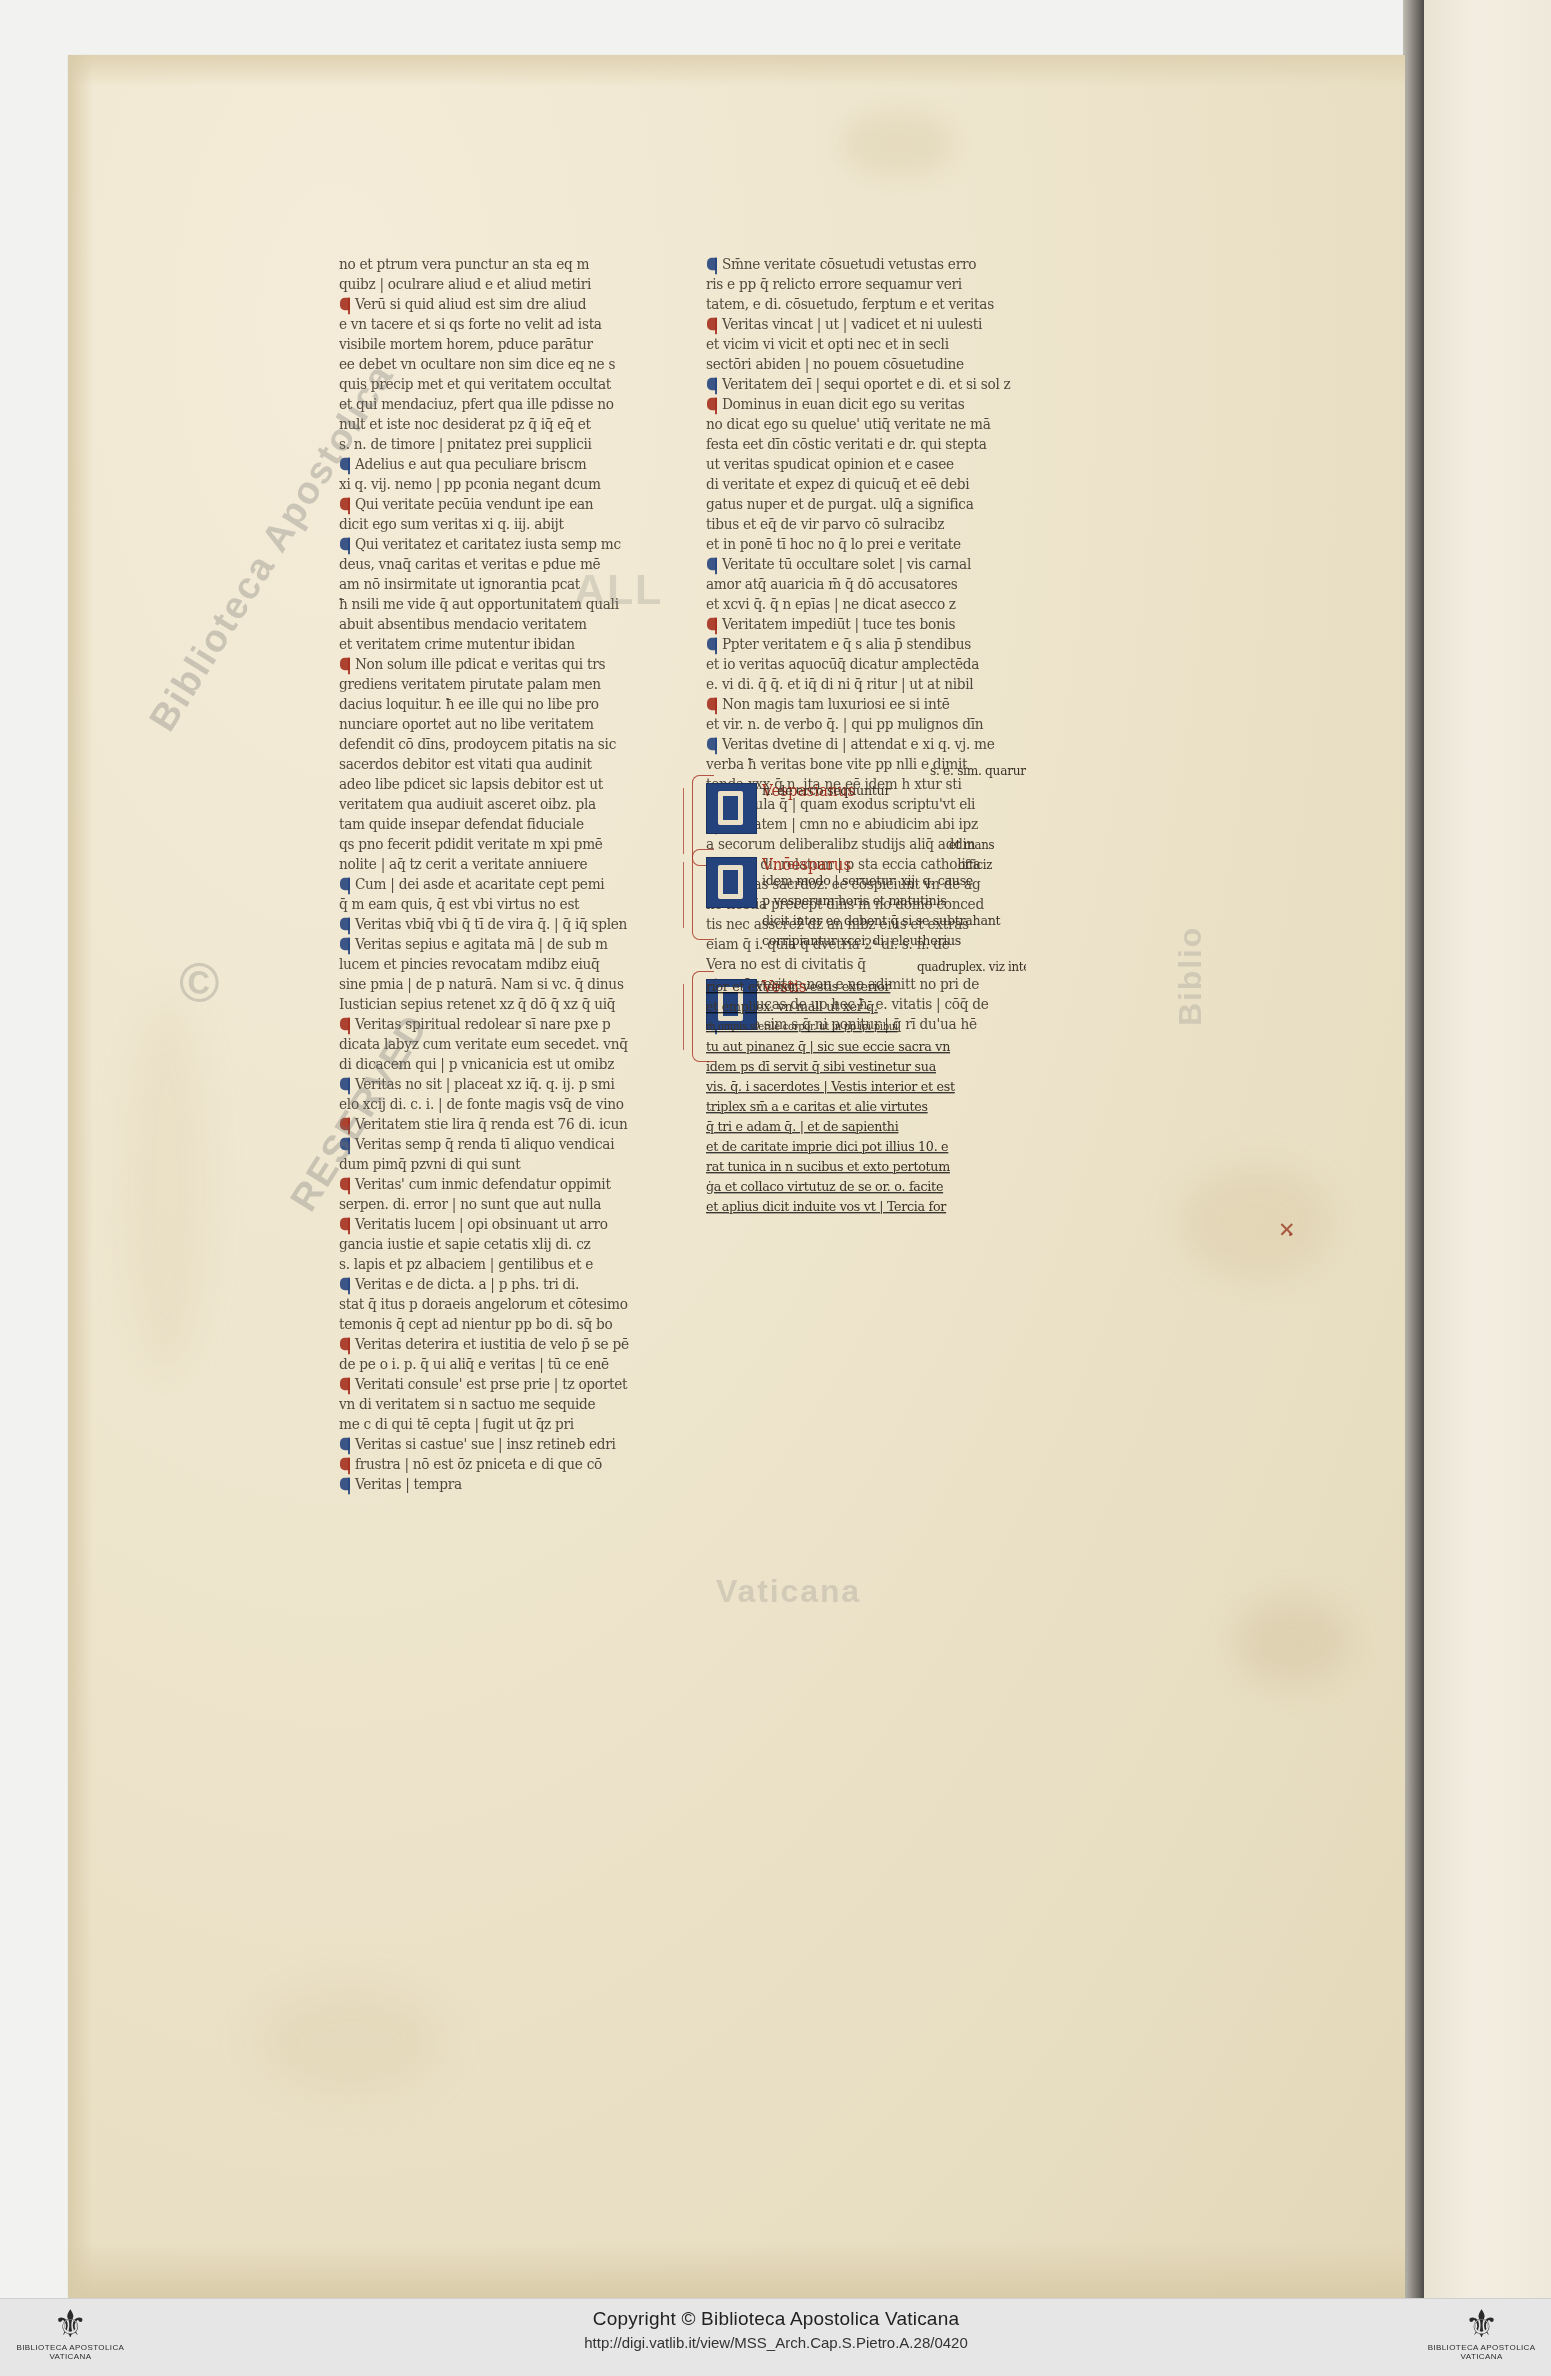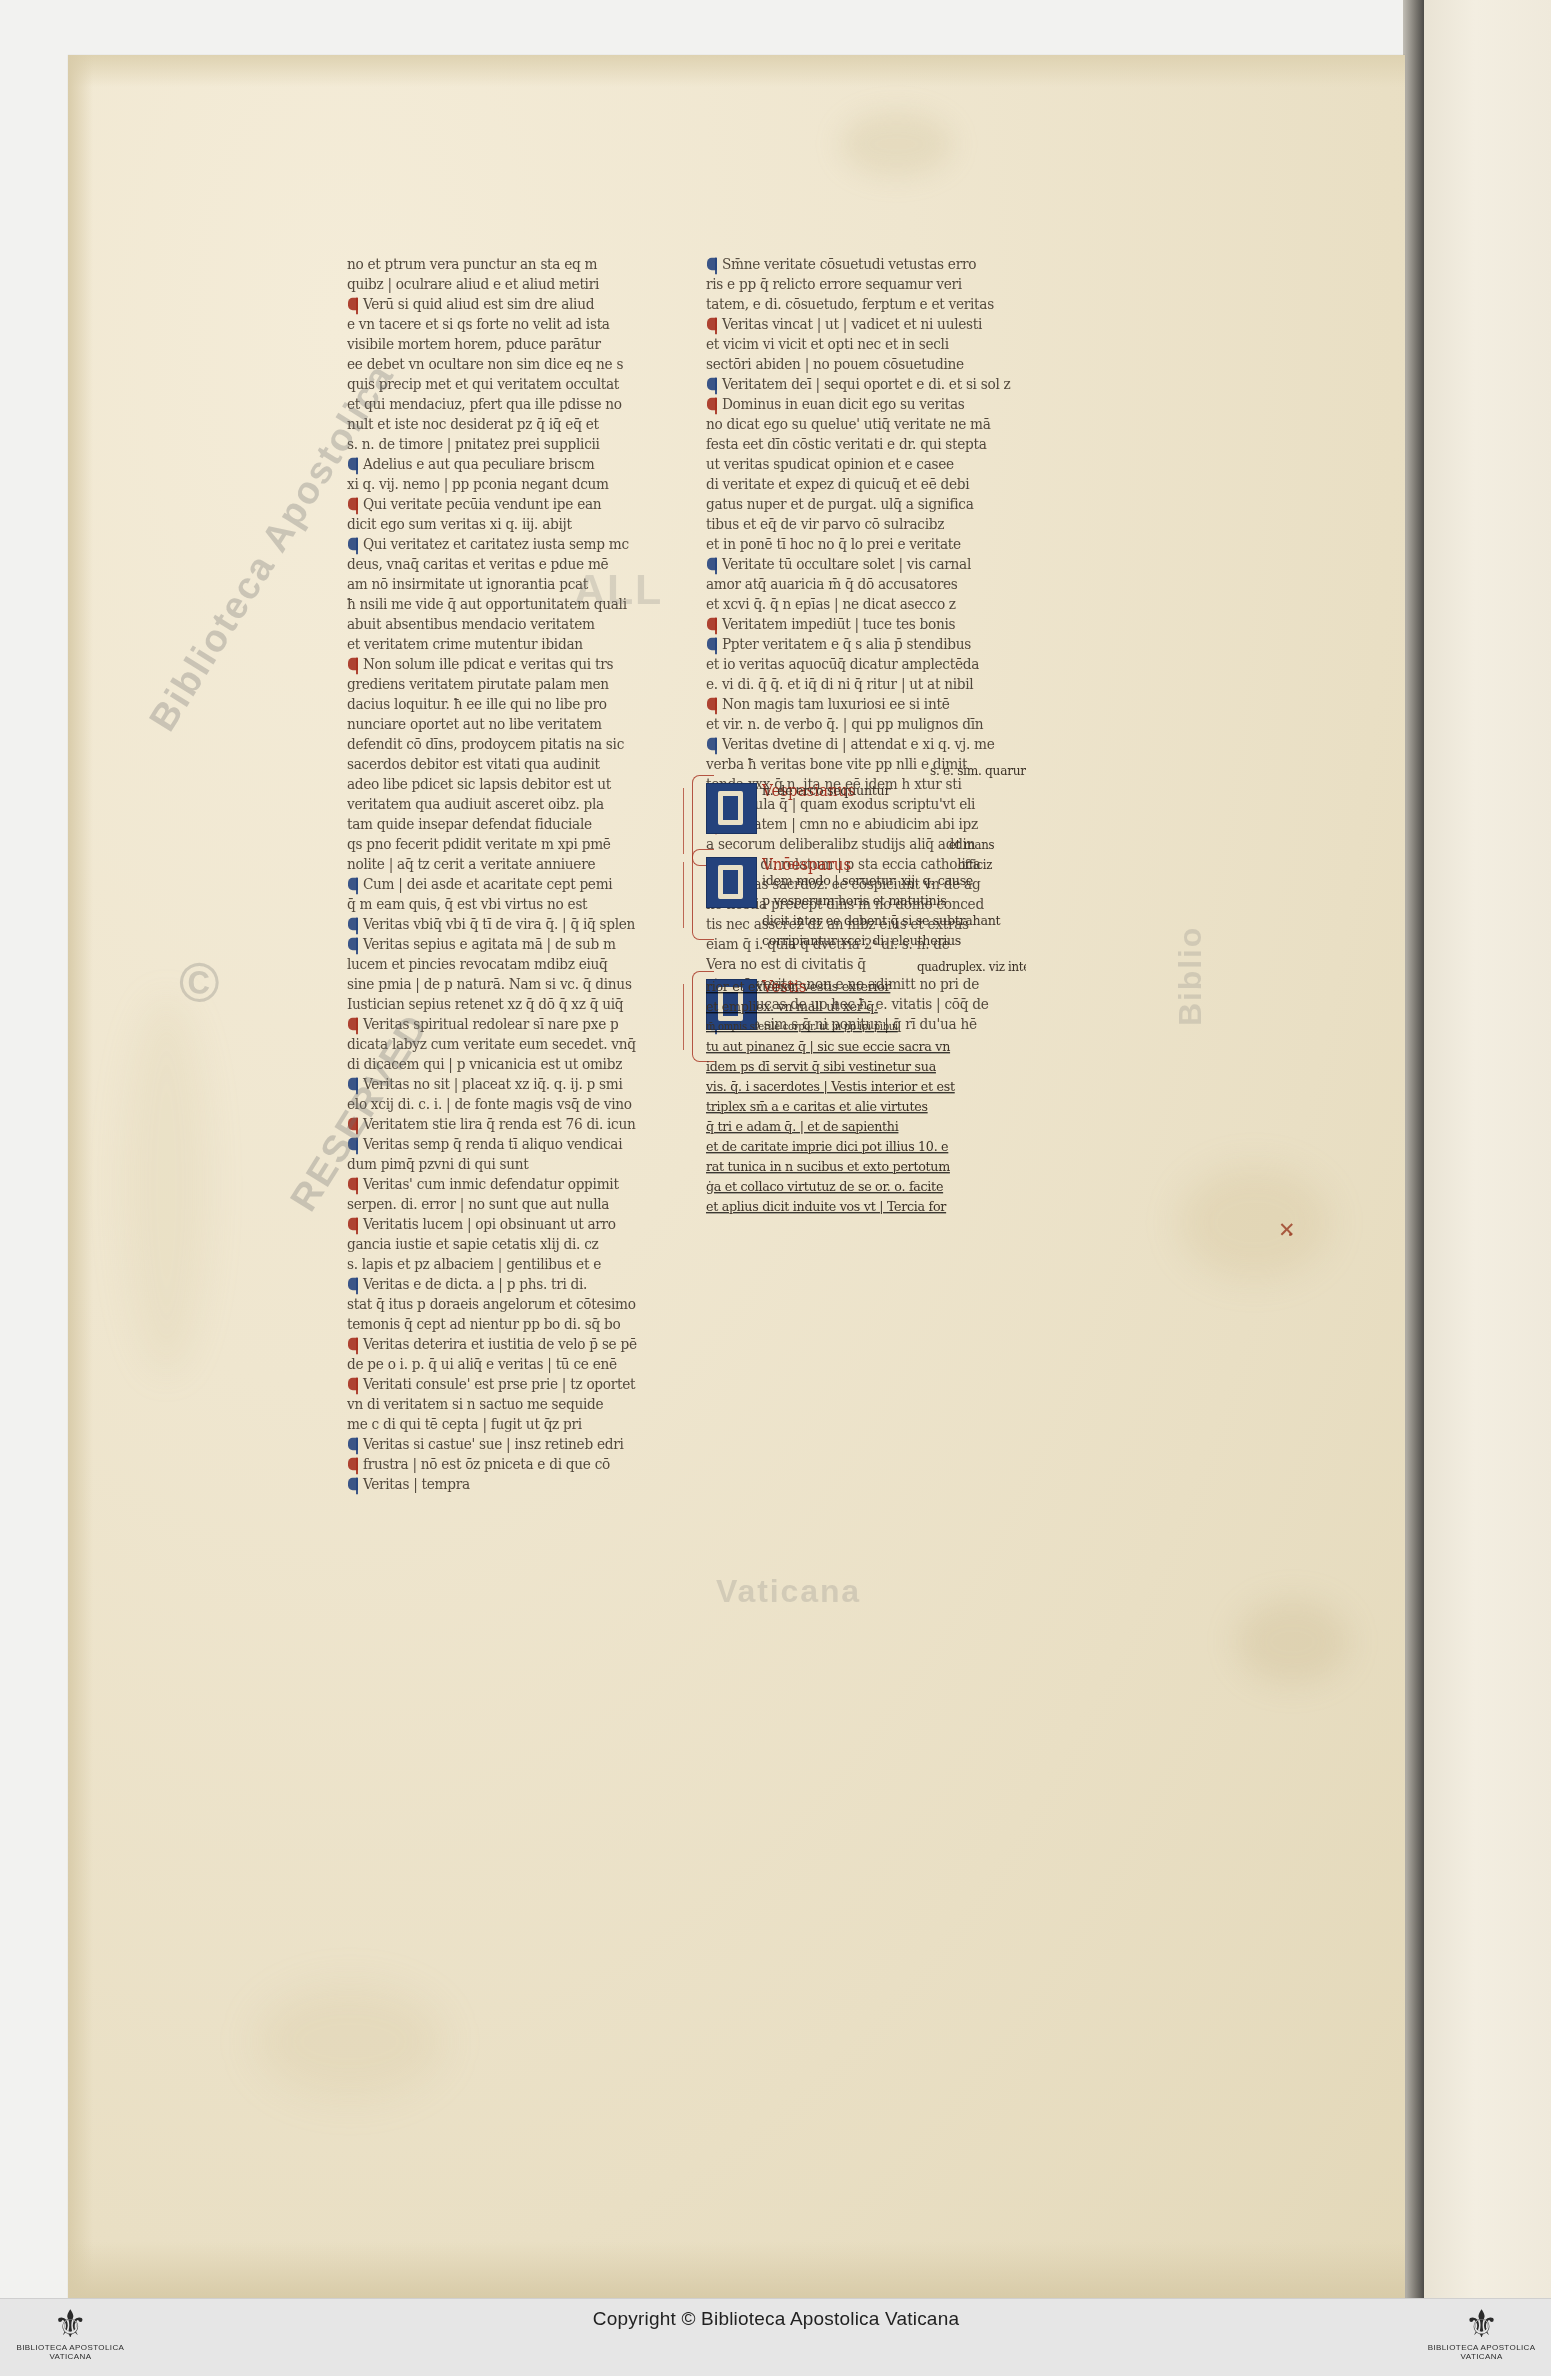--- a/index.html
+++ b/index.html
@@ -88,21 +88,21 @@
     left: 339px;
     top: 254px;
     width: 697px;
     height: 895px;
   }
   .column {
     position: absolute;
     top: 0;
     width: 318px;
   }
-  .col-left  { left: 8px; }
+  .col-left  { left: 0; }
   .col-right { left: 367px; }
 
   .line {
     position: relative;
     height: 20px;
     line-height: 20px;
     font-family: "DejaVu Serif", serif;
     font-size: 13.7px;
     color: #3c3228;
     white-space: nowrap;
@@ -483,16 +483,19 @@
   <div class="footer">
     <div class="crest crest-left">
       <div class="keys">⚜</div>
       <div class="cap">BIBLIOTECA APOSTOLICA VATICANA</div>
     </div>
     <div class="crest crest-right">
       <div class="keys">⚜</div>
       <div class="cap">BIBLIOTECA APOSTOLICA VATICANA</div>
     </div>
     <div class="l1">Copyright © Biblioteca Apostolica Vaticana</div>
+    <div class="l2">
+      <a href="#">http://digi.vatlib.it/view/MSS_Arch.Cap.S.Pietro.A.28/0420</a>
+    </div>
   </div>
 
 </div>
 
 
 </body></html>

